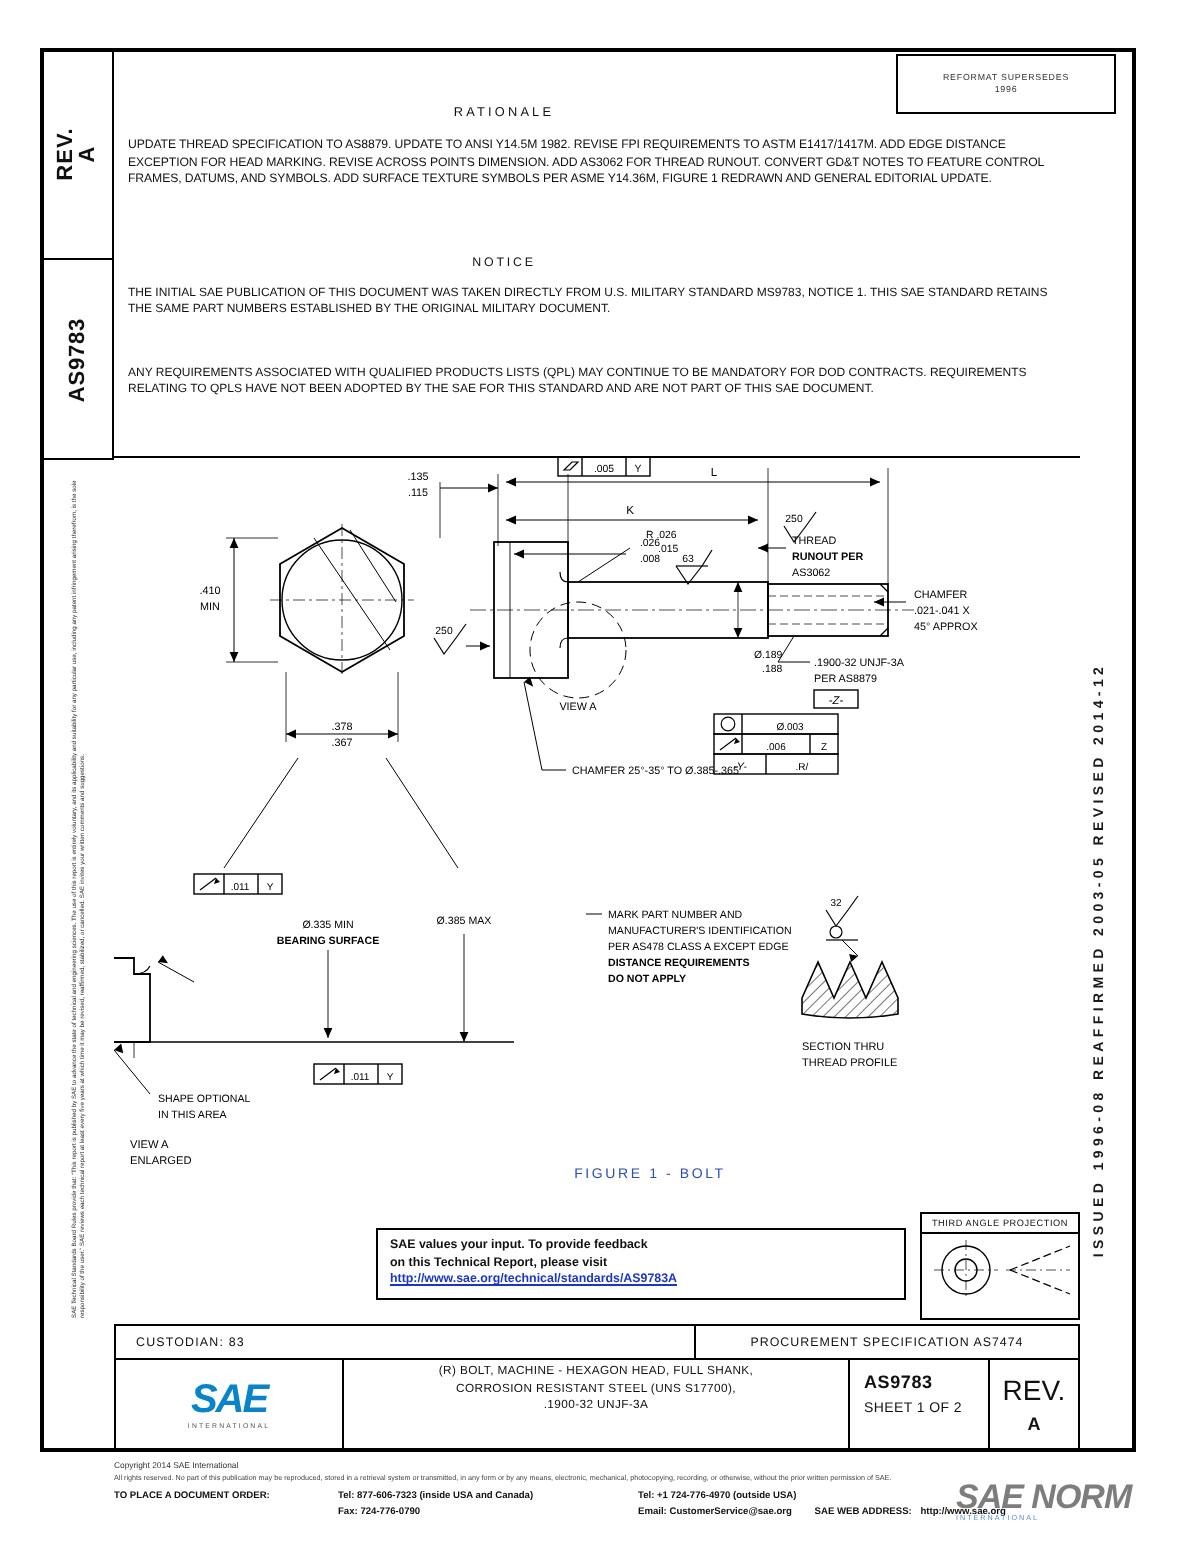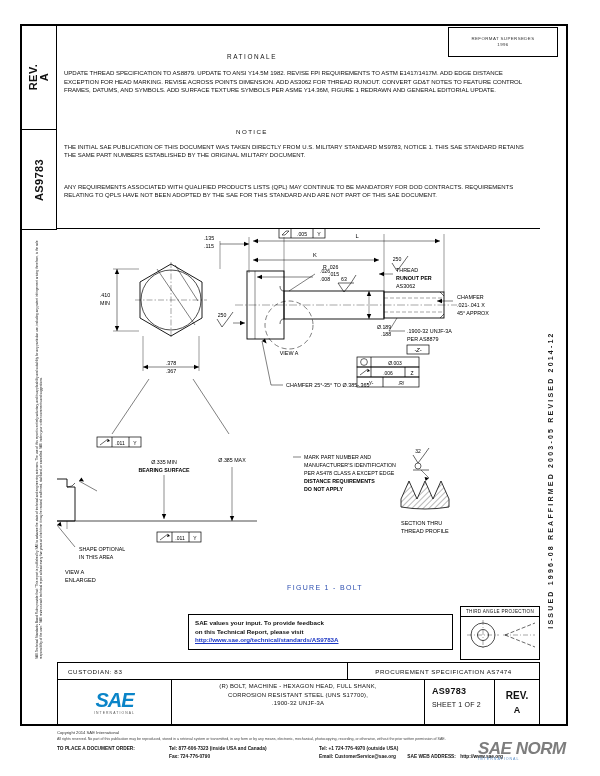--- a/index.html
+++ b/index.html
@@ -72,21 +72,21 @@
   #tbMidTop{height:16px;border-bottom:1.4px solid #000;display:flex;align-items:center;justify-content:center;}
   #tbMidTop span{font-size:10.5px;font-weight:bold;letter-spacing:.4px;}
   #tbMidBot{height:28px;display:flex;flex-direction:column;align-items:center;justify-content:center;padding-top:1px;}
   #tbMidBot div{font-size:5.9px;line-height:8.4px;letter-spacing:.2px;text-align:center;}
 
   #tbNum{left:425px;top:680px;width:70px;height:45px;border:1px solid #000;border-top:0;border-left:0;padding:6px 0 0 7px;}
   #tbNum .n{font-size:9px;font-weight:bold;letter-spacing:.3px;}
   #tbNum .s{font-size:7px;margin-top:5px;letter-spacing:.2px;}
   #tbRev{left:495px;top:680px;width:45px;height:45px;border:1px solid #000;border-top:0;border-left:0;
          display:flex;flex-direction:column;align-items:center;justify-content:center;}
-  #tbRev .r{font-size:10px;font-weight:bold;}
+  #tbRev .r{font-size:14px;font-weight:normal;}
   #tbRev .v{font-size:9px;font-weight:bold;margin-top:4px;}
 
   
   .saelogo{display:flex;flex-direction:column;align-items:center;}
   .saelogo .mark{font-size:20px;font-weight:bold;font-style:italic;color:#0a84c8;letter-spacing:-1px;line-height:20px;}
   .saelogo .sub{font-size:3.4px;letter-spacing:1.1px;color:#555;margin-top:1px;}
 
   
   #footer{left:57px;top:730px;width:500px;}
   #fCopy{font-size:4.2px;line-height:5.6px;color:#333;}

